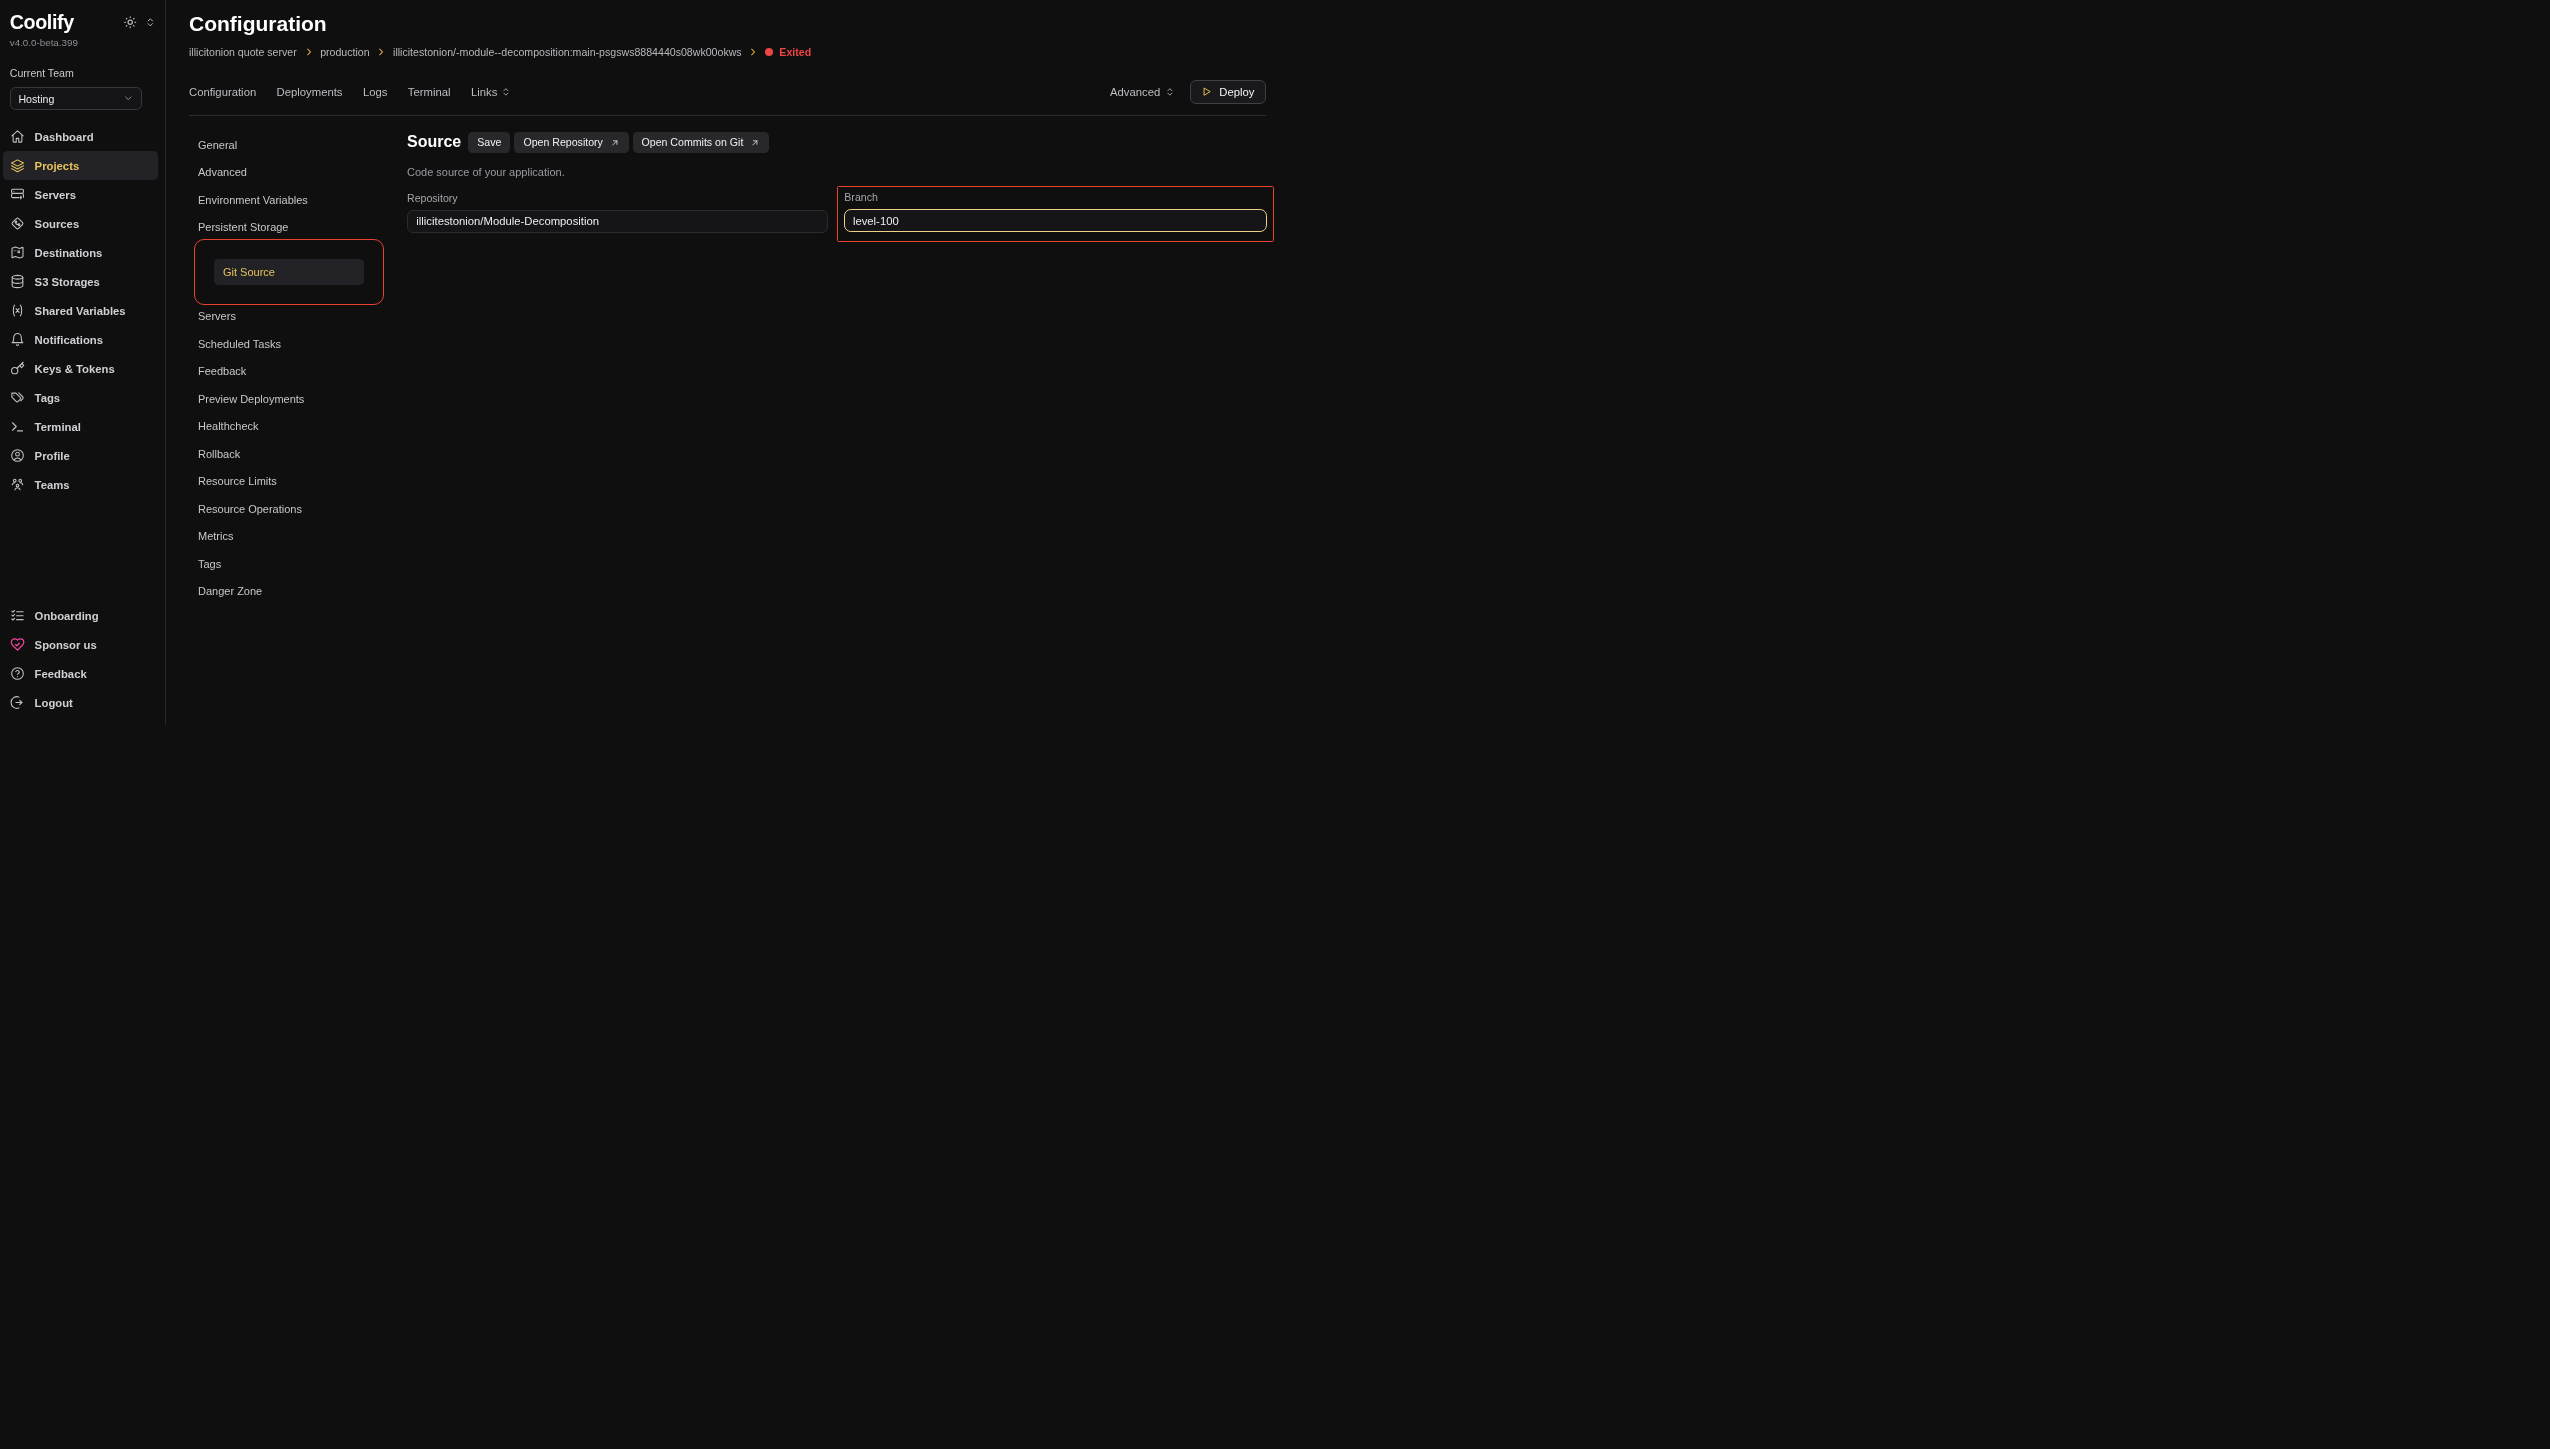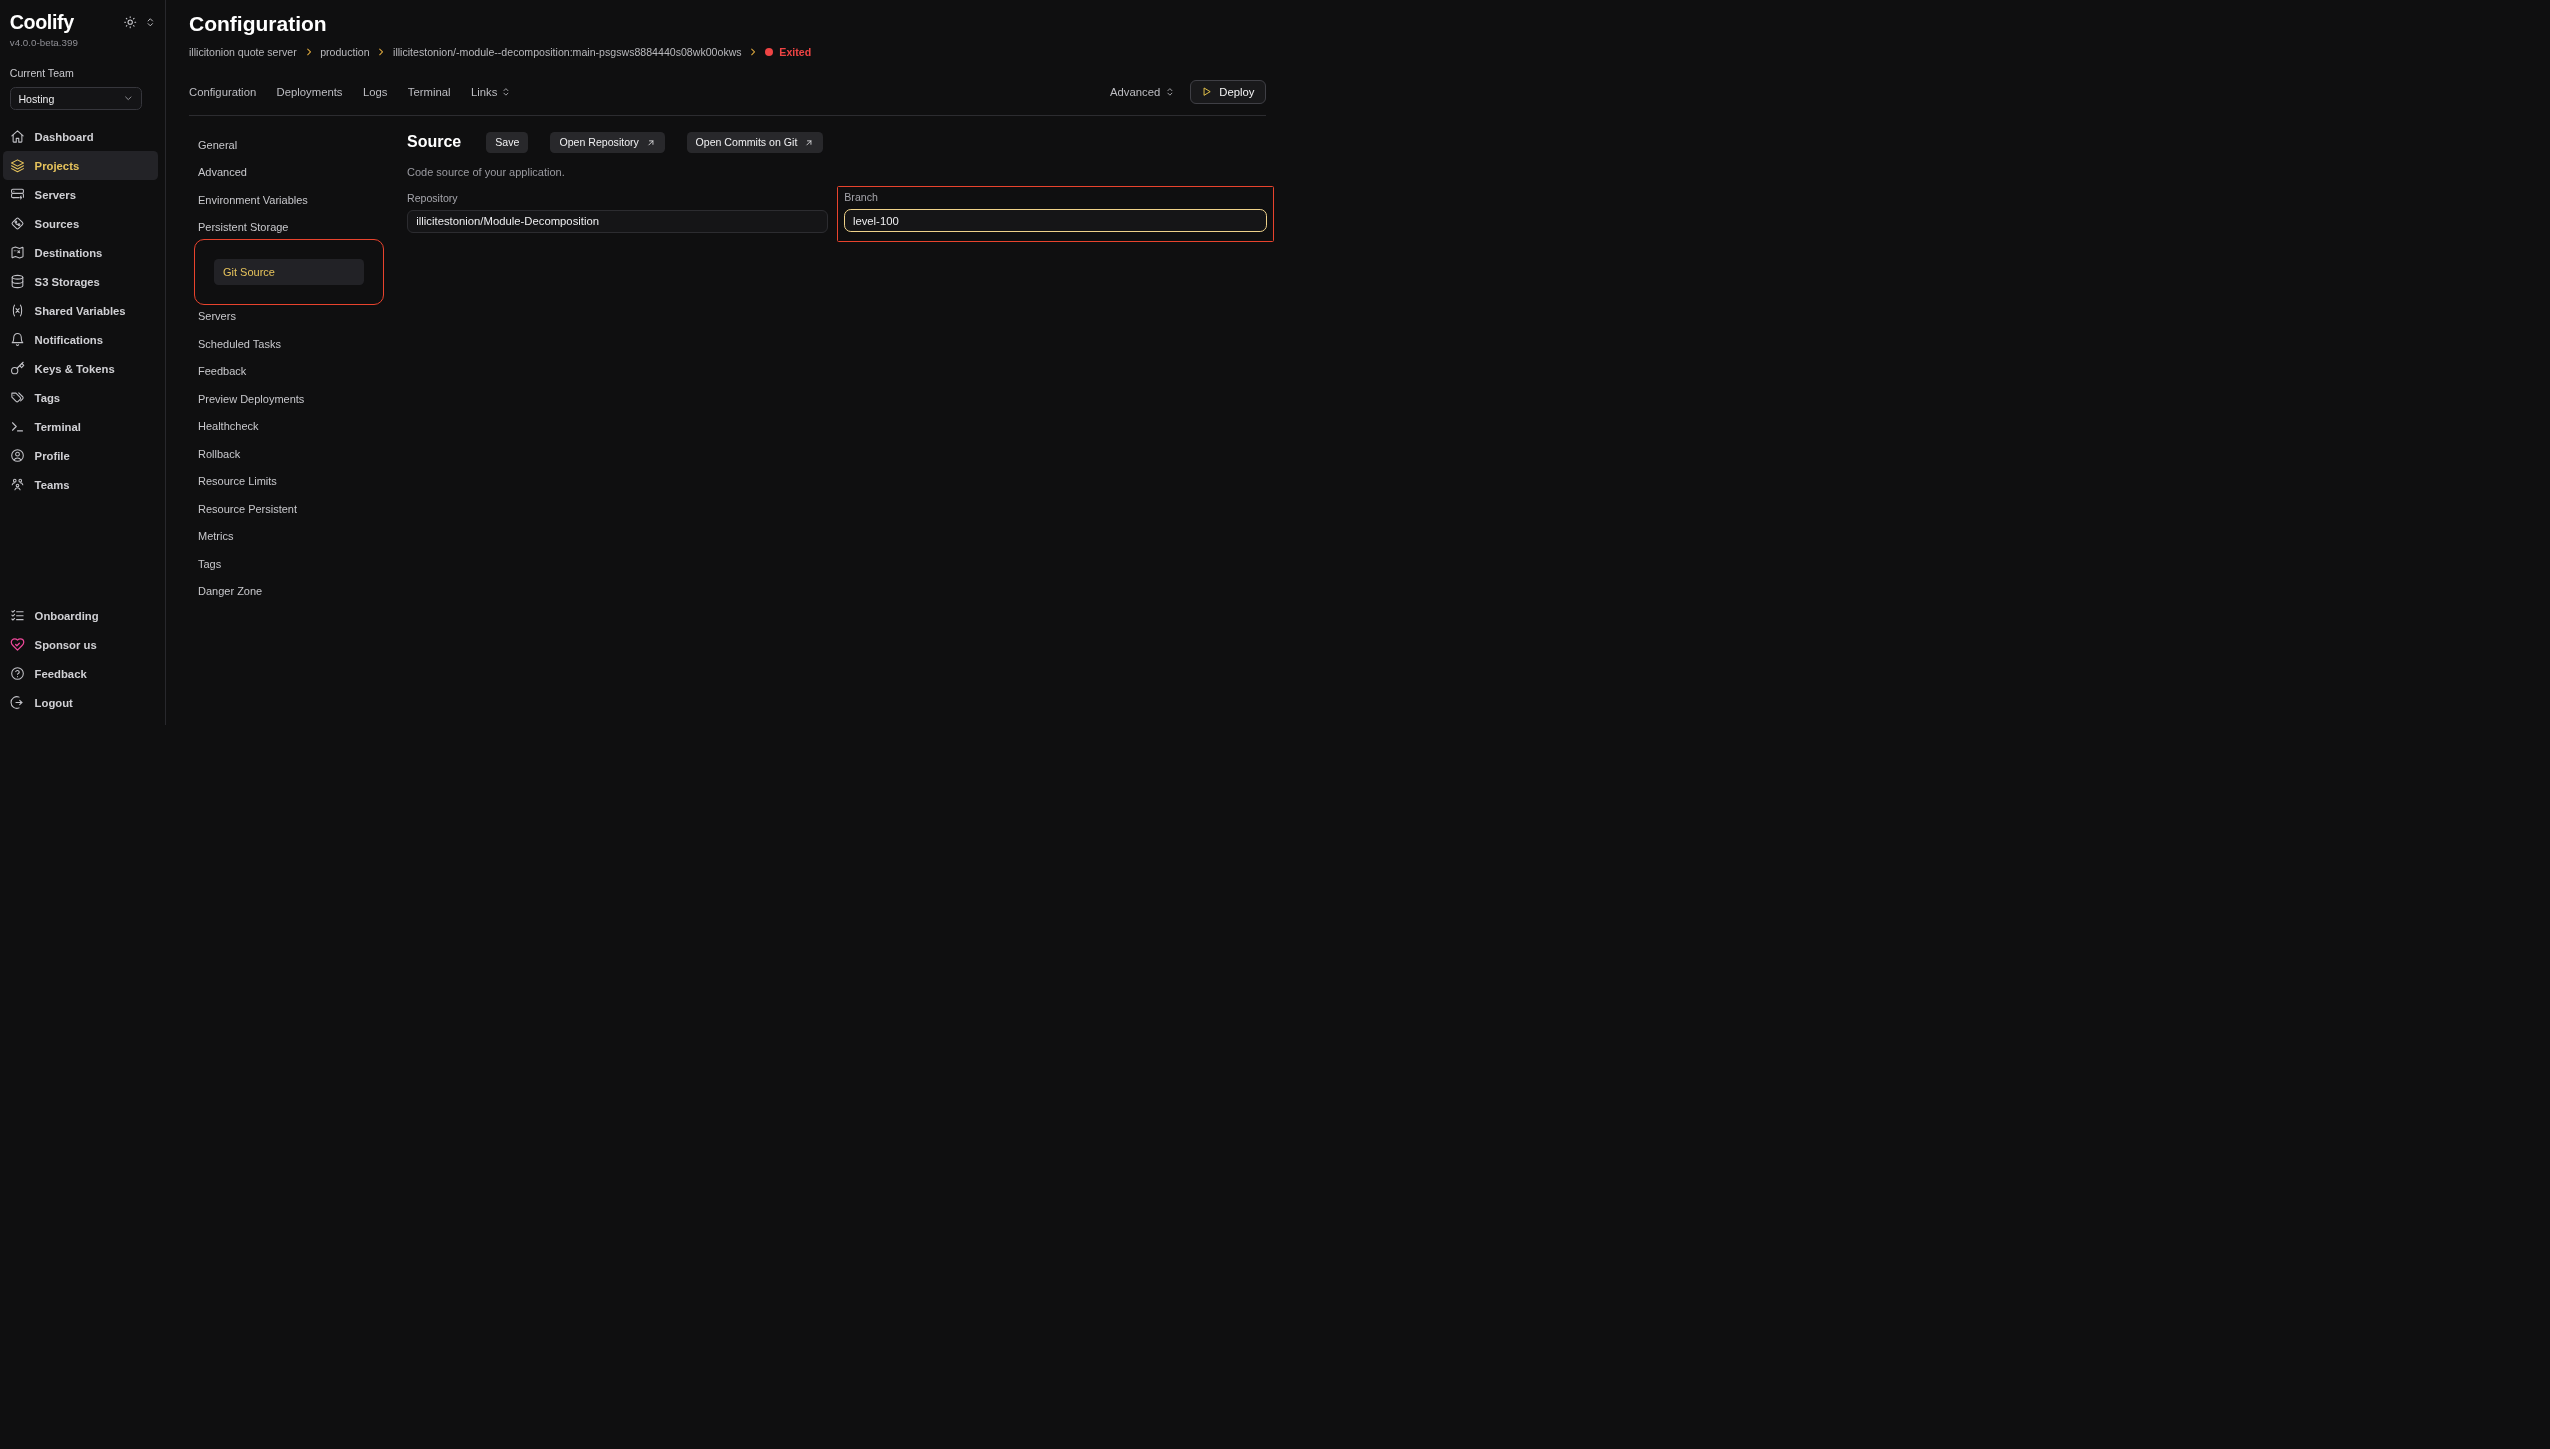--- a/index.html
+++ b/index.html
@@ -66,21 +66,21 @@
   .divider{border:0; border-top:0.8px solid #2c2c30; margin-top:10.6px;}
 
   .content{display:flex; margin-top:16px; min-height:0;}
   .subnav{width:200px; flex:none; display:flex; flex-direction:column;}
   .subnav-item{height:26px; display:flex; align-items:center; padding:0 9px; margin-bottom:1.5px;
     font-size:11px; color:#c8c8cc; border-radius:4.5px; cursor:pointer;}
   .red-wrap{border:1.5px solid var(--ann); border-radius:10px; padding:19px; margin:-3px 5px -1.5px;}
   .red-wrap .subnav-item{background:#222226; color:var(--yellow); margin-bottom:0;}
 
   .form-col{flex:1; padding-left:18px; min-width:0;}
-  .source-row{display:flex; align-items:center; gap:22px;}
+  .source-row{display:flex; align-items:center; gap:4px;}
   .source-title{font-size:16px; font-weight:800; color:#fff; margin-right:3px;}
   .btn{display:flex; align-items:center; gap:6.8px; background:var(--btn); border:none; border-radius:4.5px;
     padding:4.5px 9px; color:#f0f0f2; font-size:10.6px; font-family:inherit; cursor:pointer;}
   .btn .icon{color:#e6e6e9;}
   .desc{margin-top:13px; font-size:11px; color:var(--muted);}
 
   .grid2{display:grid; grid-template-columns:1fr 1fr; column-gap:16.6px; margin-top:13.6px;}
   .field label{display:block; font-size:10.6px; color:#a6a6ac; margin-bottom:6px;}
   .field input{
     width:100%; height:23.4px; background:var(--panel); border:0.8px solid var(--border);
@@ -386,21 +386,21 @@
         <div class="red-wrap">
           <div class="subnav-item">Git Source</div>
         </div>
         <div class="subnav-item">Servers</div>
         <div class="subnav-item">Scheduled Tasks</div>
         <div class="subnav-item">Feedback</div>
         <div class="subnav-item">Preview Deployments</div>
         <div class="subnav-item">Healthcheck</div>
         <div class="subnav-item">Rollback</div>
         <div class="subnav-item">Resource Limits</div>
-        <div class="subnav-item">Resource Persistent</div>
+        <div class="subnav-item">Resource Operations</div>
         <div class="subnav-item">Metrics</div>
         <div class="subnav-item">Tags</div>
         <div class="subnav-item">Danger Zone</div>
       </nav>
 
       <section class="form-col">
         <div class="source-row">
           <h2 class="source-title">Source</h2>
           <button class="btn">Save</button>
           <button class="btn">

